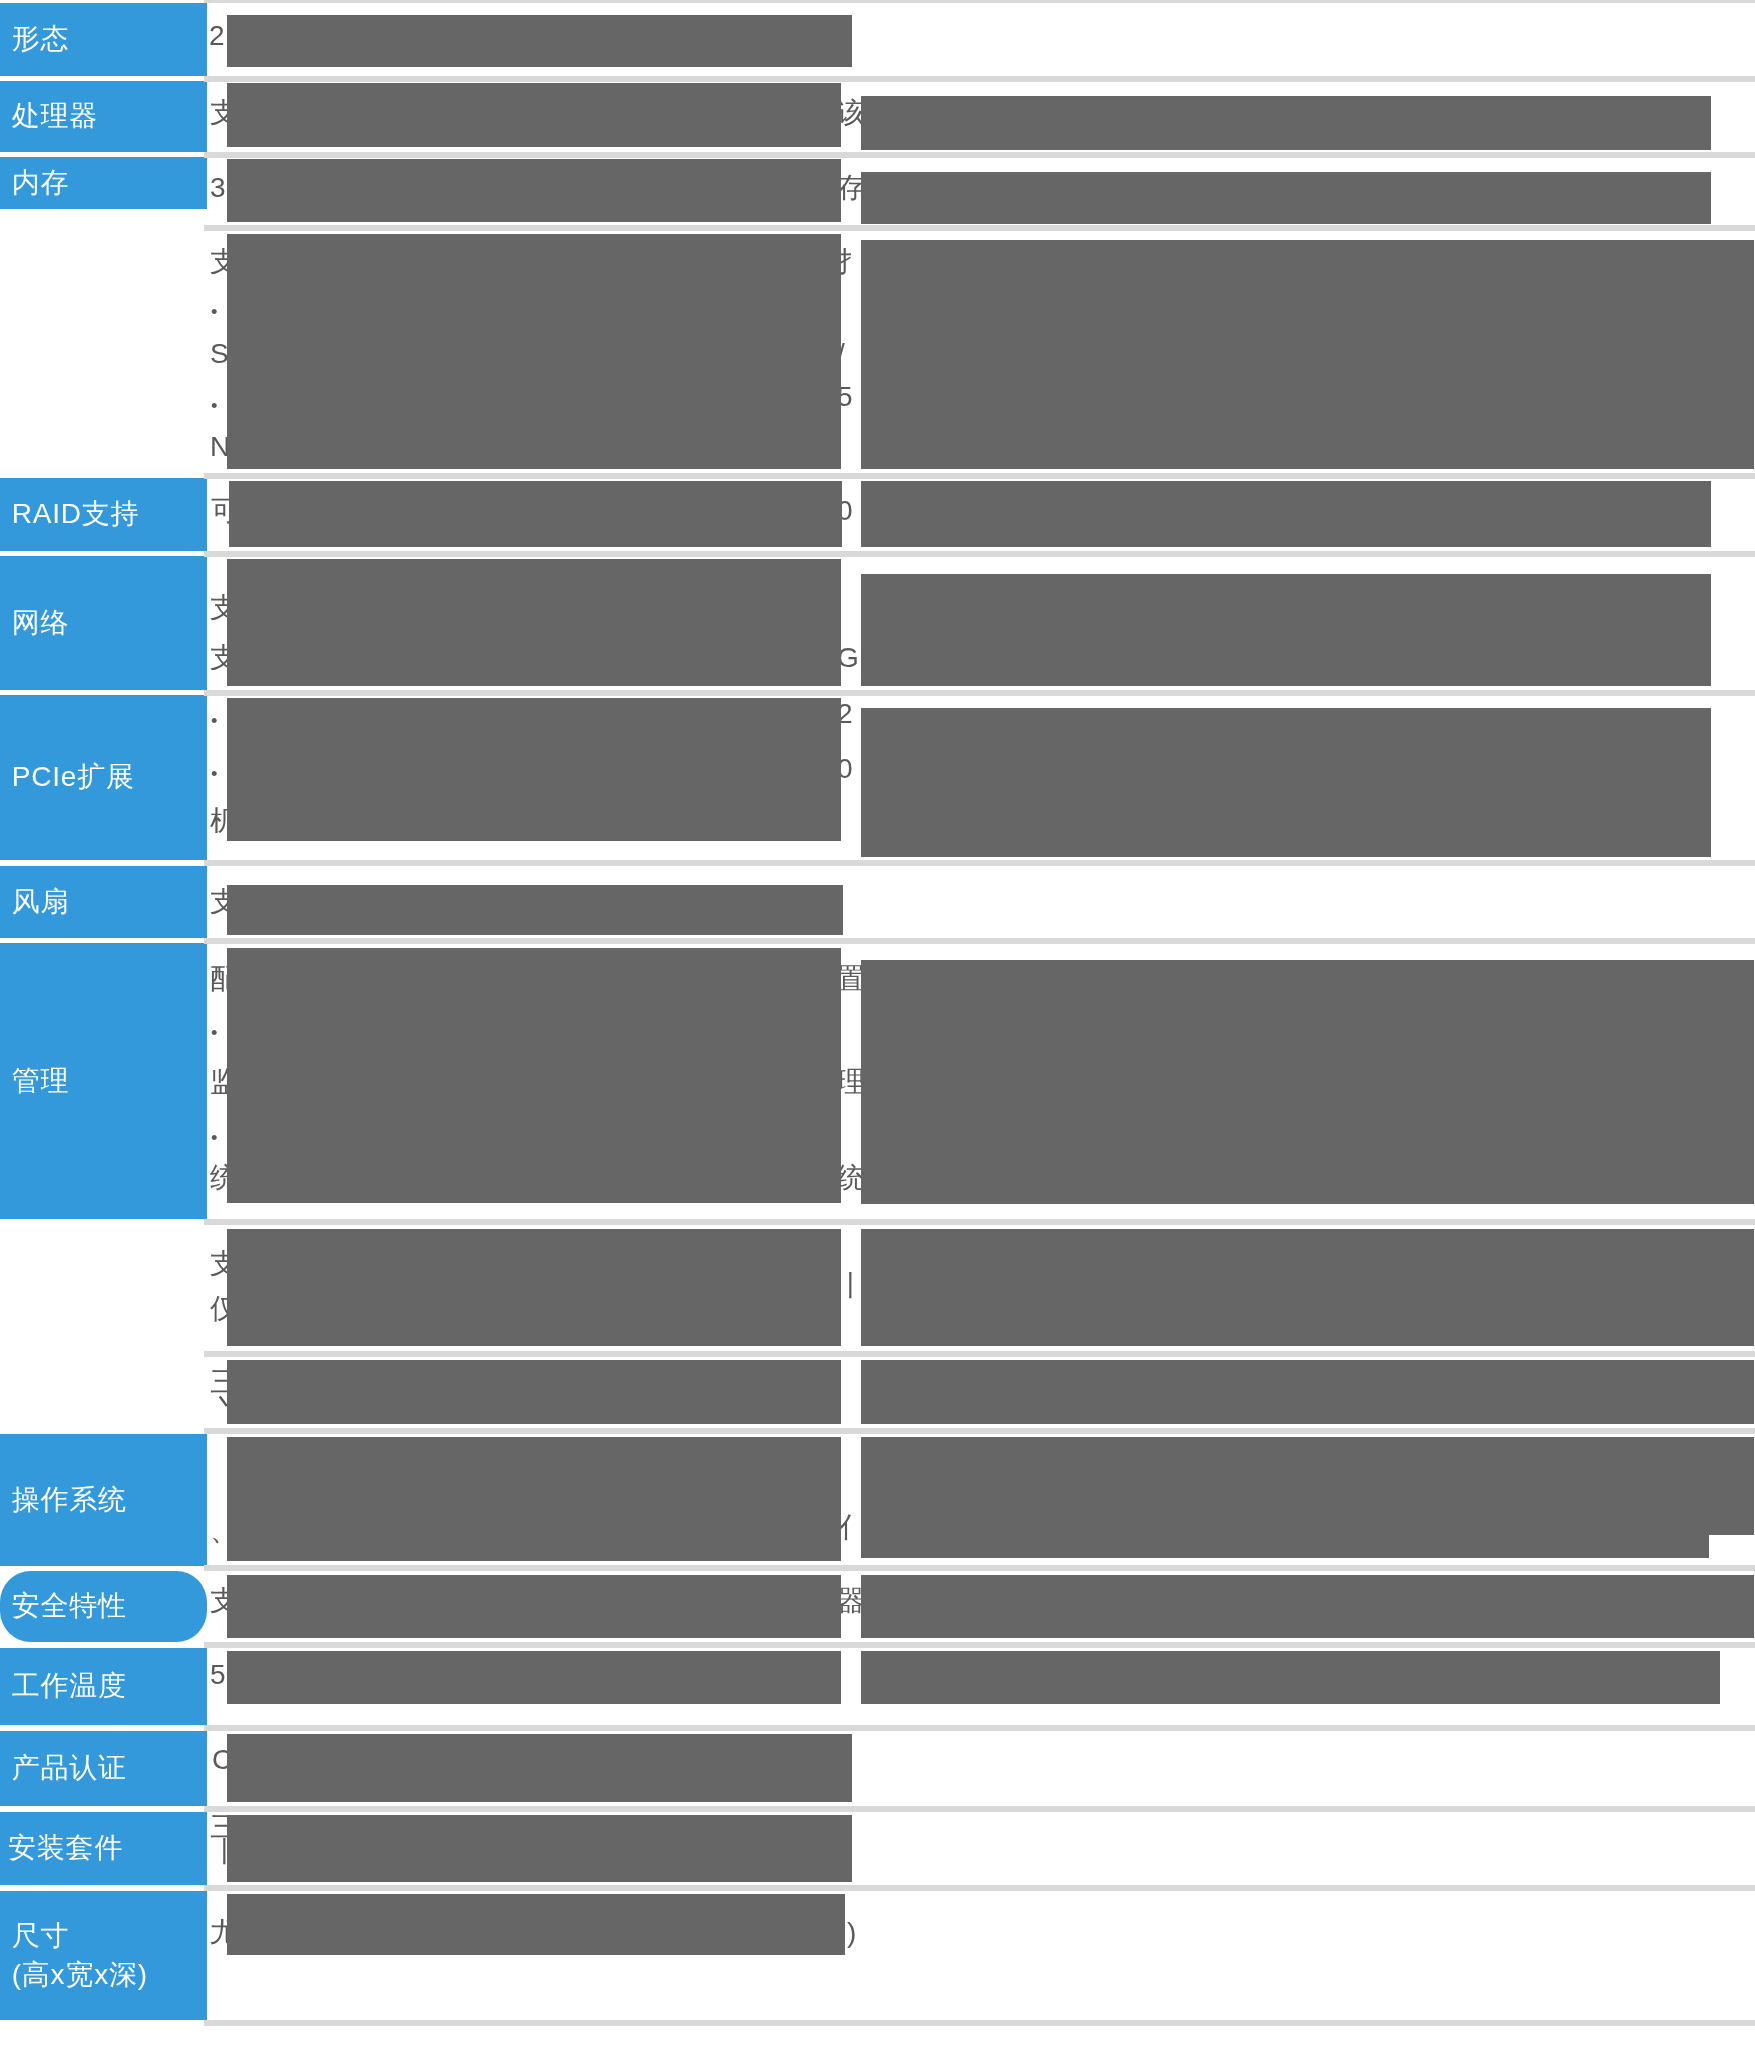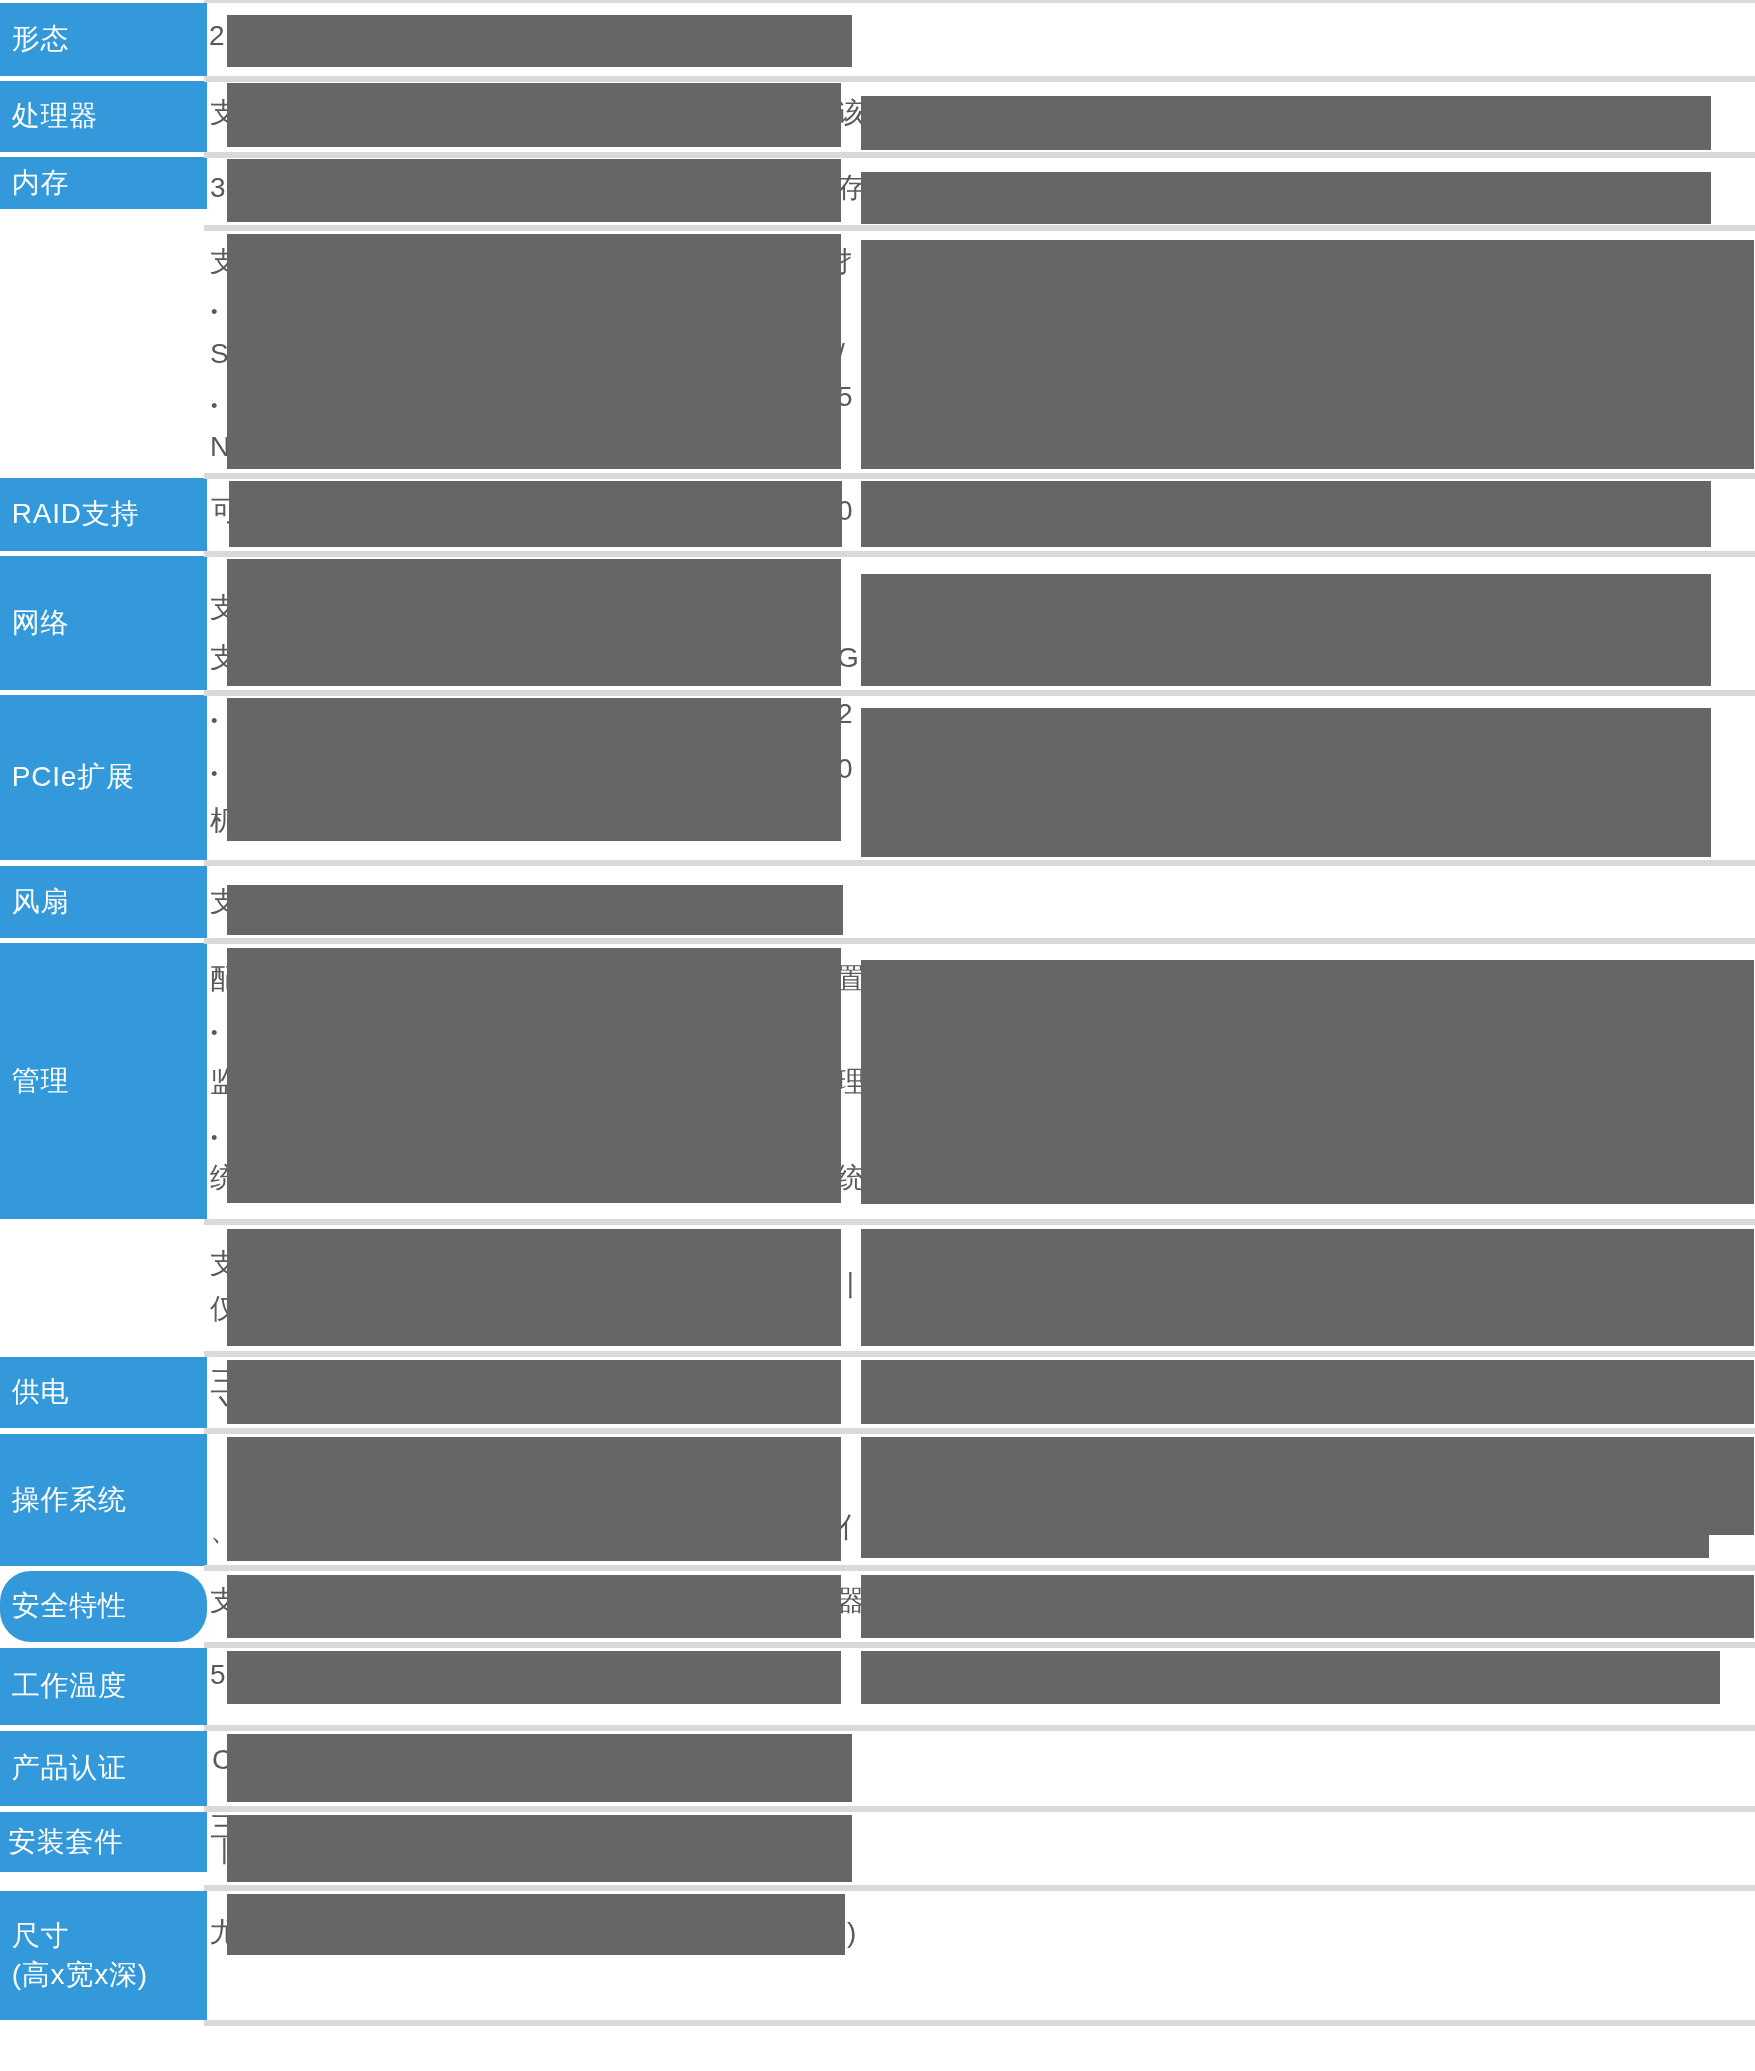--- a/index.html
+++ b/index.html
@@ -125,23 +125,20 @@
     <span class="fragment" style="left: 837px; font-size: 28px; top: 1164px;">统</span>
     <div class="redaction" style="left: 227px; top: 948px; width: 614px; height: 255px;"></div>
     <div class="redaction" style="left: 861px; top: 960px; width: 893px; height: 244px;"></div>
     <div class="row-separator" style="left: 204px; top: 1219px; width: 1552px; height: 5.8px;"></div>
     <span class="fragment" style="left: 210px; font-size: 28px; top: 1250px;">支</span>
     <span class="fragment" style="left: 210px; font-size: 28px; top: 1295px;">仅</span>
     <span class="fragment" style="left: 837px; font-size: 28px; top: 1272px;">丨</span>
     <div class="redaction" style="left: 227px; top: 1229px; width: 614px; height: 117px;"></div>
     <div class="redaction" style="left: 861px; top: 1229px; width: 893px; height: 117px;"></div>
     <div class="row-separator" style="left: 204px; top: 1351px; width: 1552px; height: 5.8px;"></div>
-    <div class="blue-cell" style="top: 1357px; height: 71px;">
-      <div>供电</div>
-    </div>
     <span class="fragment" style="left: 210px; font-size: 28px; top: 1368px;">三</span>
     <span class="fragment" style="left: 211px; font-size: 28px; top: 1391px;">丶</span>
     <div class="redaction" style="left: 227px; top: 1360px; width: 614px; height: 64px;"></div>
     <div class="redaction" style="left: 861px; top: 1360px; width: 893px; height: 64px;"></div>
     <div class="row-separator" style="left: 204px; top: 1428px; width: 1552px; height: 5.8px;"></div>
     <div class="blue-cell" style="top: 1434px; height: 132px;">
       <div>操作系统</div>
     </div>
     <span class="fragment" style="left: 210px; font-size: 28px; top: 1517px;">、</span>
     <span class="fragment" style="left: 837px; font-size: 28px; top: 1514px;">亻</span>
@@ -163,21 +160,21 @@
     <span class="fragment" style="left: 210px; font-size: 28px; top: 1661px;">5</span>
     <div class="redaction" style="left: 227px; top: 1651px; width: 614px; height: 53px;"></div>
     <div class="redaction" style="left: 861px; top: 1651px; width: 859px; height: 53px;"></div>
     <div class="row-separator" style="left: 204px; top: 1725px; width: 1552px; height: 5.8px;"></div>
     <div class="blue-cell" style="top: 1731px; height: 75px;">
       <div>产品认证</div>
     </div>
     <span class="fragment" style="left: 212px; font-size: 28px; top: 1746px;">C</span>
     <div class="redaction" style="left: 227px; top: 1734px; width: 625px; height: 68px;"></div>
     <div class="row-separator" style="left: 204px; top: 1806px; width: 1552px; height: 5.8px;"></div>
-    <div class="blue-cell" style="top: 1812px; height: 60px; padding-left: 8px;">
+    <div class="blue-cell" style="top: 1812px; height: 73px; padding-left: 8px;">
       <div>安装套件</div>
     </div>
     <span class="fragment" style="left: 210px; font-size: 28px; top: 1813px;">三</span>
     <span class="fragment" style="left: 211px; font-size: 28px; top: 1838px;">丨</span>
     <div class="redaction" style="left: 227px; top: 1815px; width: 625px; height: 67px;"></div>
     <div class="row-separator" style="left: 204px; top: 1885px; width: 1552px; height: 5.8px;"></div>
     <div class="blue-cell" style="top: 1891px; height: 129px;">
       <div>尺寸</div>
       <div>(高x宽x深)</div>
     </div>

